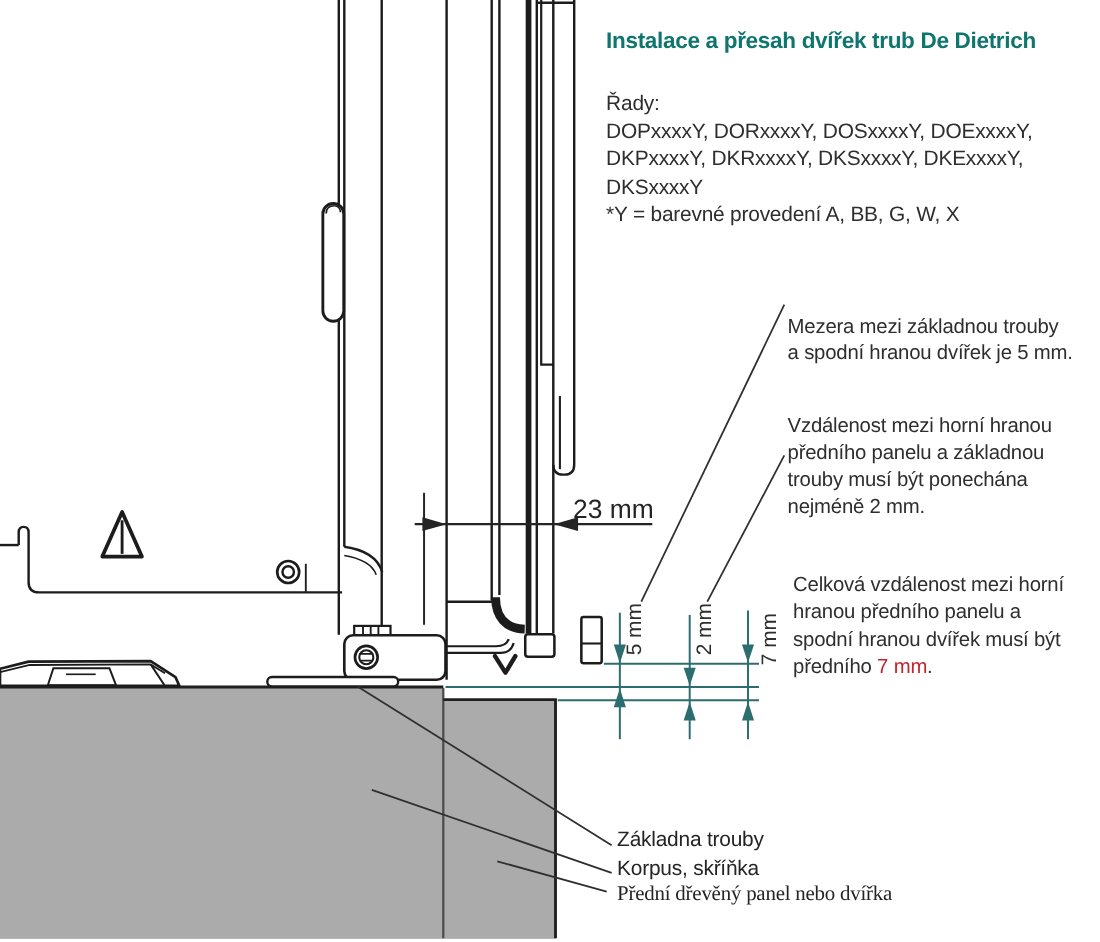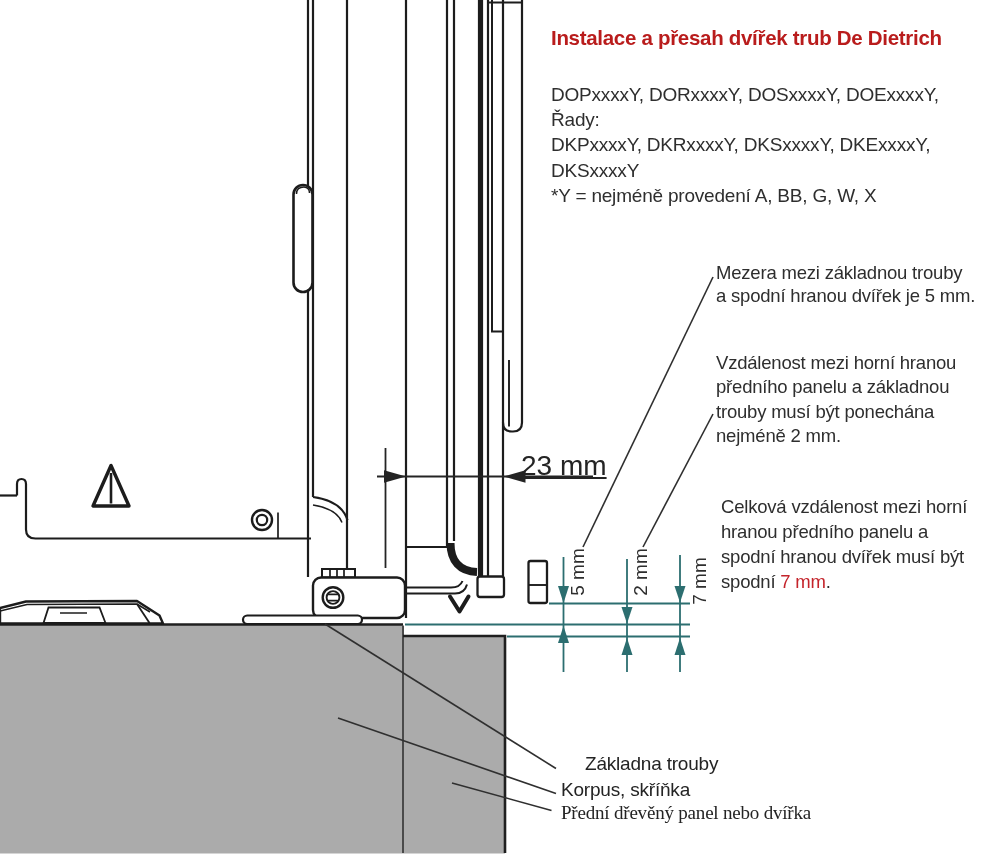--- a/index.html
+++ b/index.html
@@ -1,27 +1,27 @@
 <!DOCTYPE html>
 <html><head>
 <meta charset="utf-8">
 <style>
   html,body{margin:0;padding:0;background:#fff;}
   .stage{position:relative;width:1000px;height:856px;background:#ffffff;overflow:hidden;
          font-family:"Liberation Sans",sans-serif;color:#2e2e2e;}
   .stage svg{position:absolute;left:0;top:0;}
   .t{position:absolute;white-space:nowrap;}
-  .title{font-size:20.5px;font-weight:bold;color:#b91c1c;letter-spacing:-0.3px;}
+  .title{font-size:20.5px;font-weight:bold;color:#0f766e;letter-spacing:-0.3px;}
   .body-block{font-size:19px;line-height:25.2px;color:#2e2e2e;letter-spacing:-0.2px;}
-  .ann{font-size:18.5px;color:#2e2e2e;letter-spacing:-0.2px;}
+  .ann{font-size:18.5px;color:#2e2e2e;letter-spacing:-0.2px;margin-top:24px;}
   .lh1{line-height:23.2px;}
   .lh2{line-height:24.3px;}
   .lh3{line-height:25px;}
   .red{color:#c4242b;}
-  .dim23{font-size:28px;color:#242424;text-decoration:underline;}
+  .dim23{font-size:24px;color:#242424;}
   .vlabel{font-size:19px;color:#2e2e2e;transform:translate(-50%,-50%) rotate(-90deg);transform-origin:center;}
   .plabel{font-size:19px;color:#242424;letter-spacing:-0.2px;}
 </style>
 </head>
 <body>
 
 <div class="stage">
 
   <svg width="1000" height="856" viewBox="0 0 1000 856">
 
@@ -134,49 +134,49 @@
       <path d="M643,547 L713,414"></path>
       <path d="M325,624 L556,768.5"></path>
       <path d="M338,718 L556,793.5"></path>
       <path d="M452,783 L551.5,810.5"></path>
     </g>
   </svg>
 
   <div class="t title" style="left:551px;top:26px;">Instalace a přesah dvířek trub De Dietrich</div>
 
   <div class="t body-block" style="left:551px;top:82px;">
+    <div>Řady:</div>
     <div>DOPxxxxY, DORxxxxY, DOSxxxxY, DOExxxxY,</div>
-    <div>Řady:</div>
     <div>DKPxxxxY, DKRxxxxY, DKSxxxxY, DKExxxxY,</div>
     <div>DKSxxxxY</div>
-    <div>*Y = nejméně provedení A, BB, G, W, X</div>
+    <div>*Y = barevné provedení A, BB, G, W, X</div>
   </div>
 
   <div class="t ann lh1" style="left:716px;top:261px;">
     <div>Mezera mezi základnou trouby</div>
     <div>a spodní hranou dvířek je 5 mm.</div>
   </div>
 
   <div class="t ann lh2" style="left:716px;top:351px;">
     <div>Vzdálenost mezi horní hranou</div>
     <div>předního panelu a základnou</div>
     <div>trouby musí být ponechána</div>
     <div>nejméně 2 mm.</div>
   </div>
 
   <div class="t ann lh3" style="left:721px;top:494px;">
     <div>Celková vzdálenost mezi horní</div>
     <div>hranou předního panelu a</div>
     <div>spodní hranou dvířek musí být</div>
-    <div><span>spodní </span><span class="red">7 mm</span><span>.</span></div>
+    <div><span>předního </span><span class="red">7 mm</span><span>.</span></div>
   </div>
 
   <div class="t dim23" style="left:521px;top:450px;">23 mm</div>
 
   <div class="t vlabel" style="left:578px;top:572px;">5 mm</div>
   <div class="t vlabel" style="left:641px;top:572px;">2 mm</div>
   <div class="t vlabel red" style="left:700px;top:581px;">7 mm</div>
 
-  <div class="t plabel" style="left:561px;top:753px;margin-left:24px;">Základna trouby</div>
+  <div class="t plabel" style="left:561px;top:753px;">Základna trouby</div>
   <div class="t plabel" style="left:561px;top:779px;">Korpus, skříňka</div>
   <div class="t plabel" style="left:561px;top:802px;font-family:Liberation Serif, serif;">Přední dřevěný panel nebo dvířka</div>
 
 </div>
 
 </body></html>

